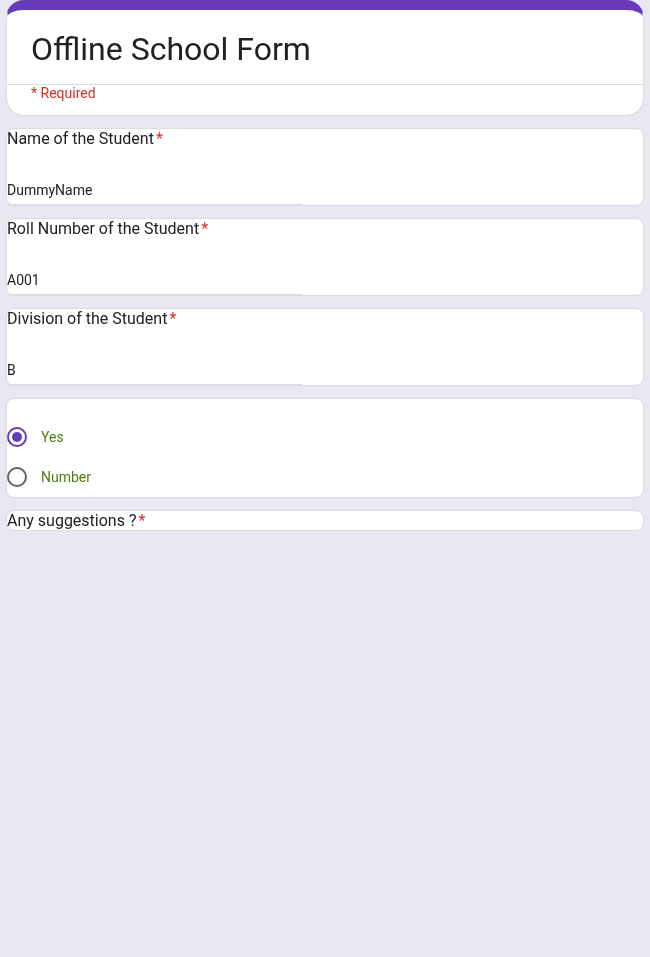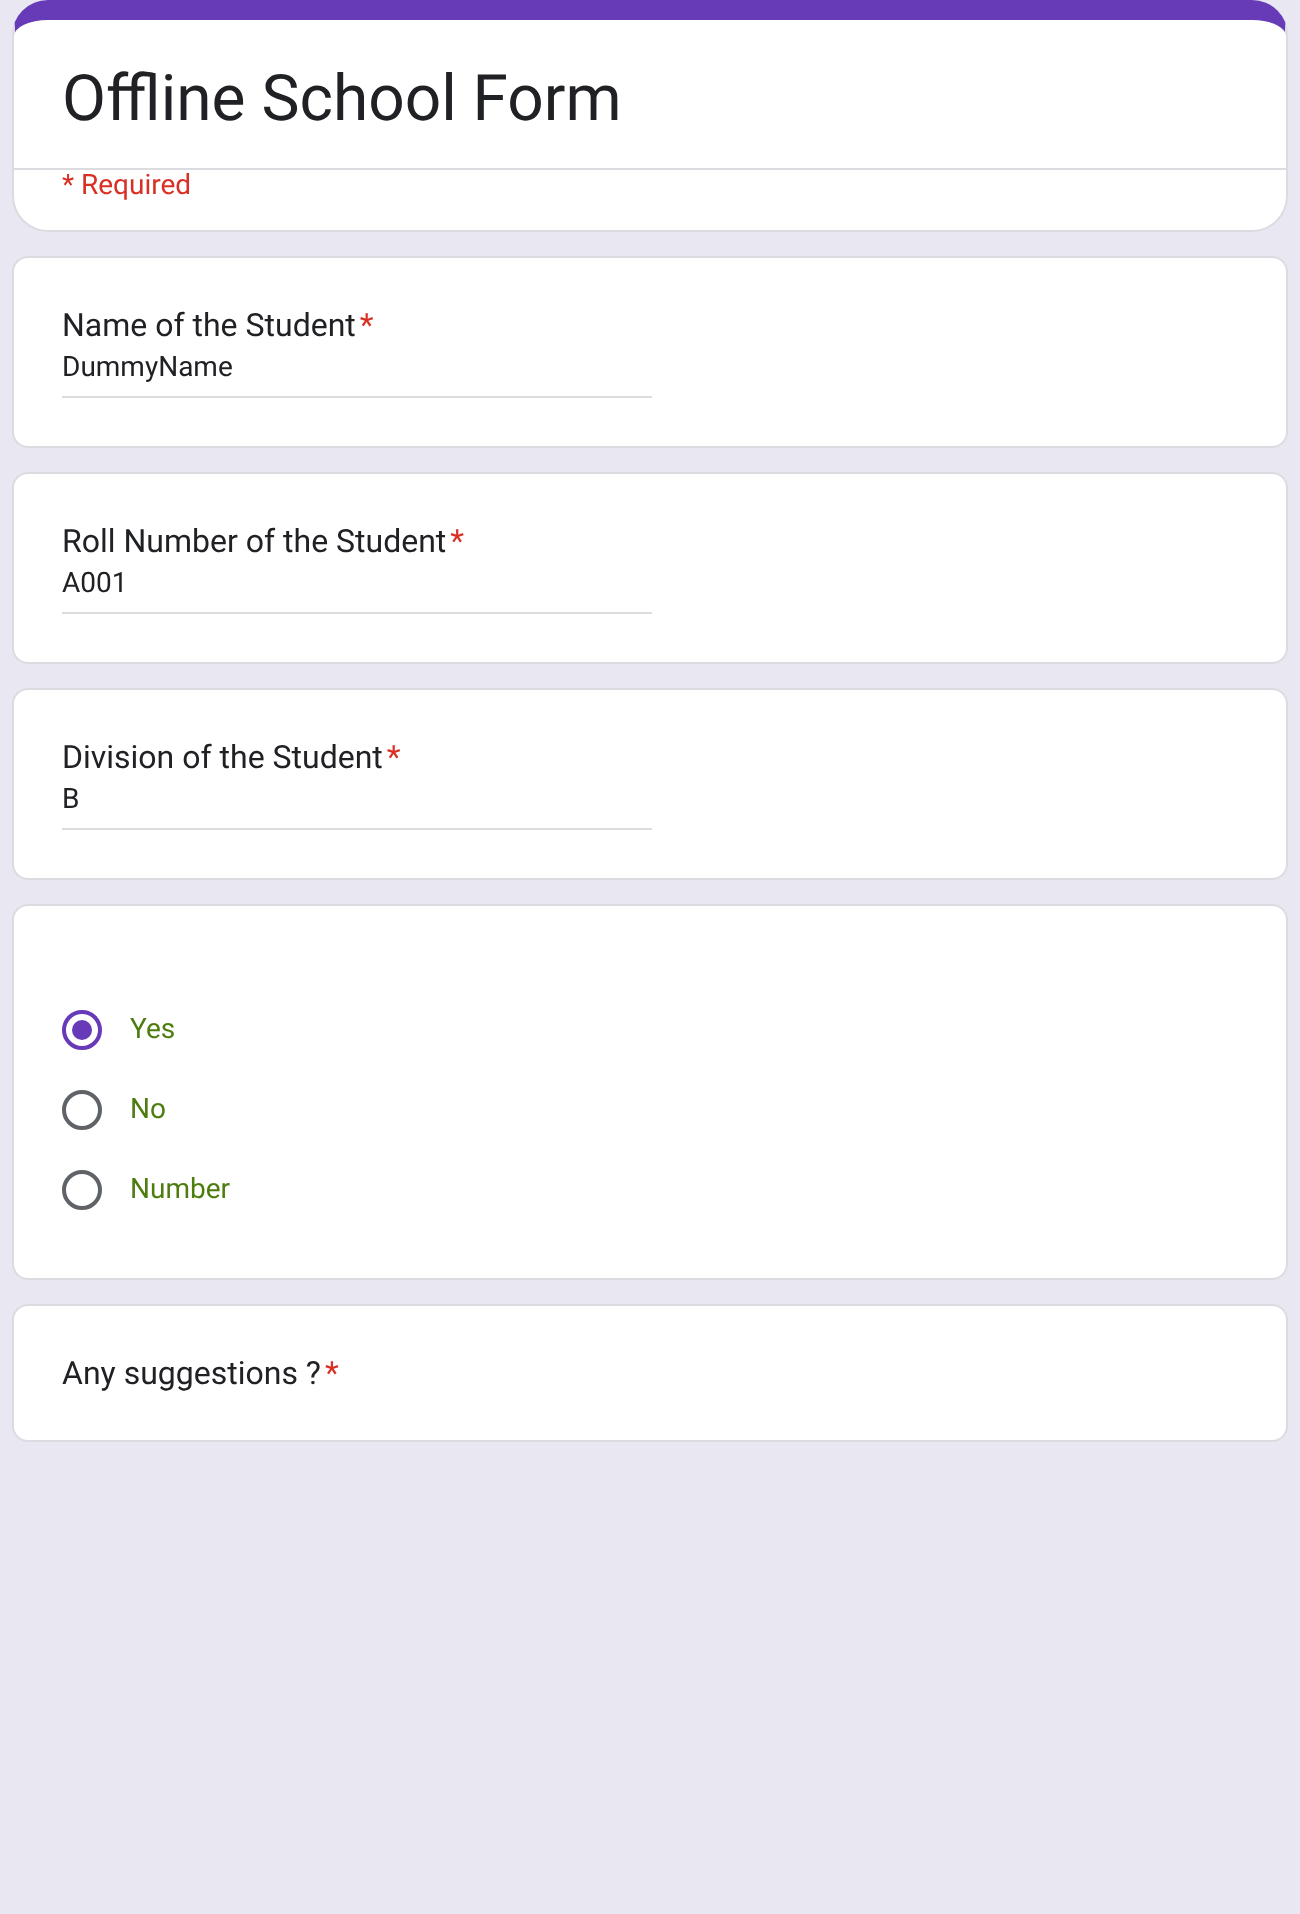--- a/index.html
+++ b/index.html
@@ -9,21 +9,20 @@
     width: 650px;
     padding: 0 6px 12px;
     color: #202124;
     font-size: 14px;
   }
   .card {
     background: #fff;
     border-radius: 8px;
     margin-top: 12px;
     border: 1px solid #dadce0;
-    padding: 24px;
   }
   .header-card {
     background: #fff;
     border-radius: 18px;
     border-top: 10px solid #673ab7;
     border-left: 1px solid #dadce0;
     border-right: 1px solid #dadce0;
     border-bottom: 1px solid #dadce0;
     overflow: hidden;
   }
@@ -40,20 +39,21 @@
     color: #d93025;
     font-size: 14px;
   }
   .q-label {
     font-size: 16px;
     font-weight: 400;
     color: #202124;
   }
   .asterisk { color: #d93025; padding-left: 2px; }
   .text-input {
+    margin-top: 30px;
     width: 295px;
     border: none;
     border-bottom: 1px solid #dadce0;
     font-size: 14px;
     padding: 4px 0 6px;
     color: #202124;
     outline: none;
     background: transparent;
     font-family: Roboto, Arial, sans-serif;
   }
@@ -124,24 +124,20 @@
 </div>
 
 <div class="card">
   <div class="options">
     <div class="opt-row">
       <span class="radio selected"></span>
       <span class="opt-label">Yes</span>
     </div>
     <div class="opt-row">
       <span class="radio"></span>
-      <span class="opt-label">No</span>
-    </div>
-    <div class="opt-row">
-      <span class="radio"></span>
       <span class="opt-label">Number</span>
     </div>
   </div>
 </div>
 
 <div class="card">
   <div class="q-label">
     <span>Any suggestions ?</span><span class="asterisk">*</span>
   </div>
 </div>

